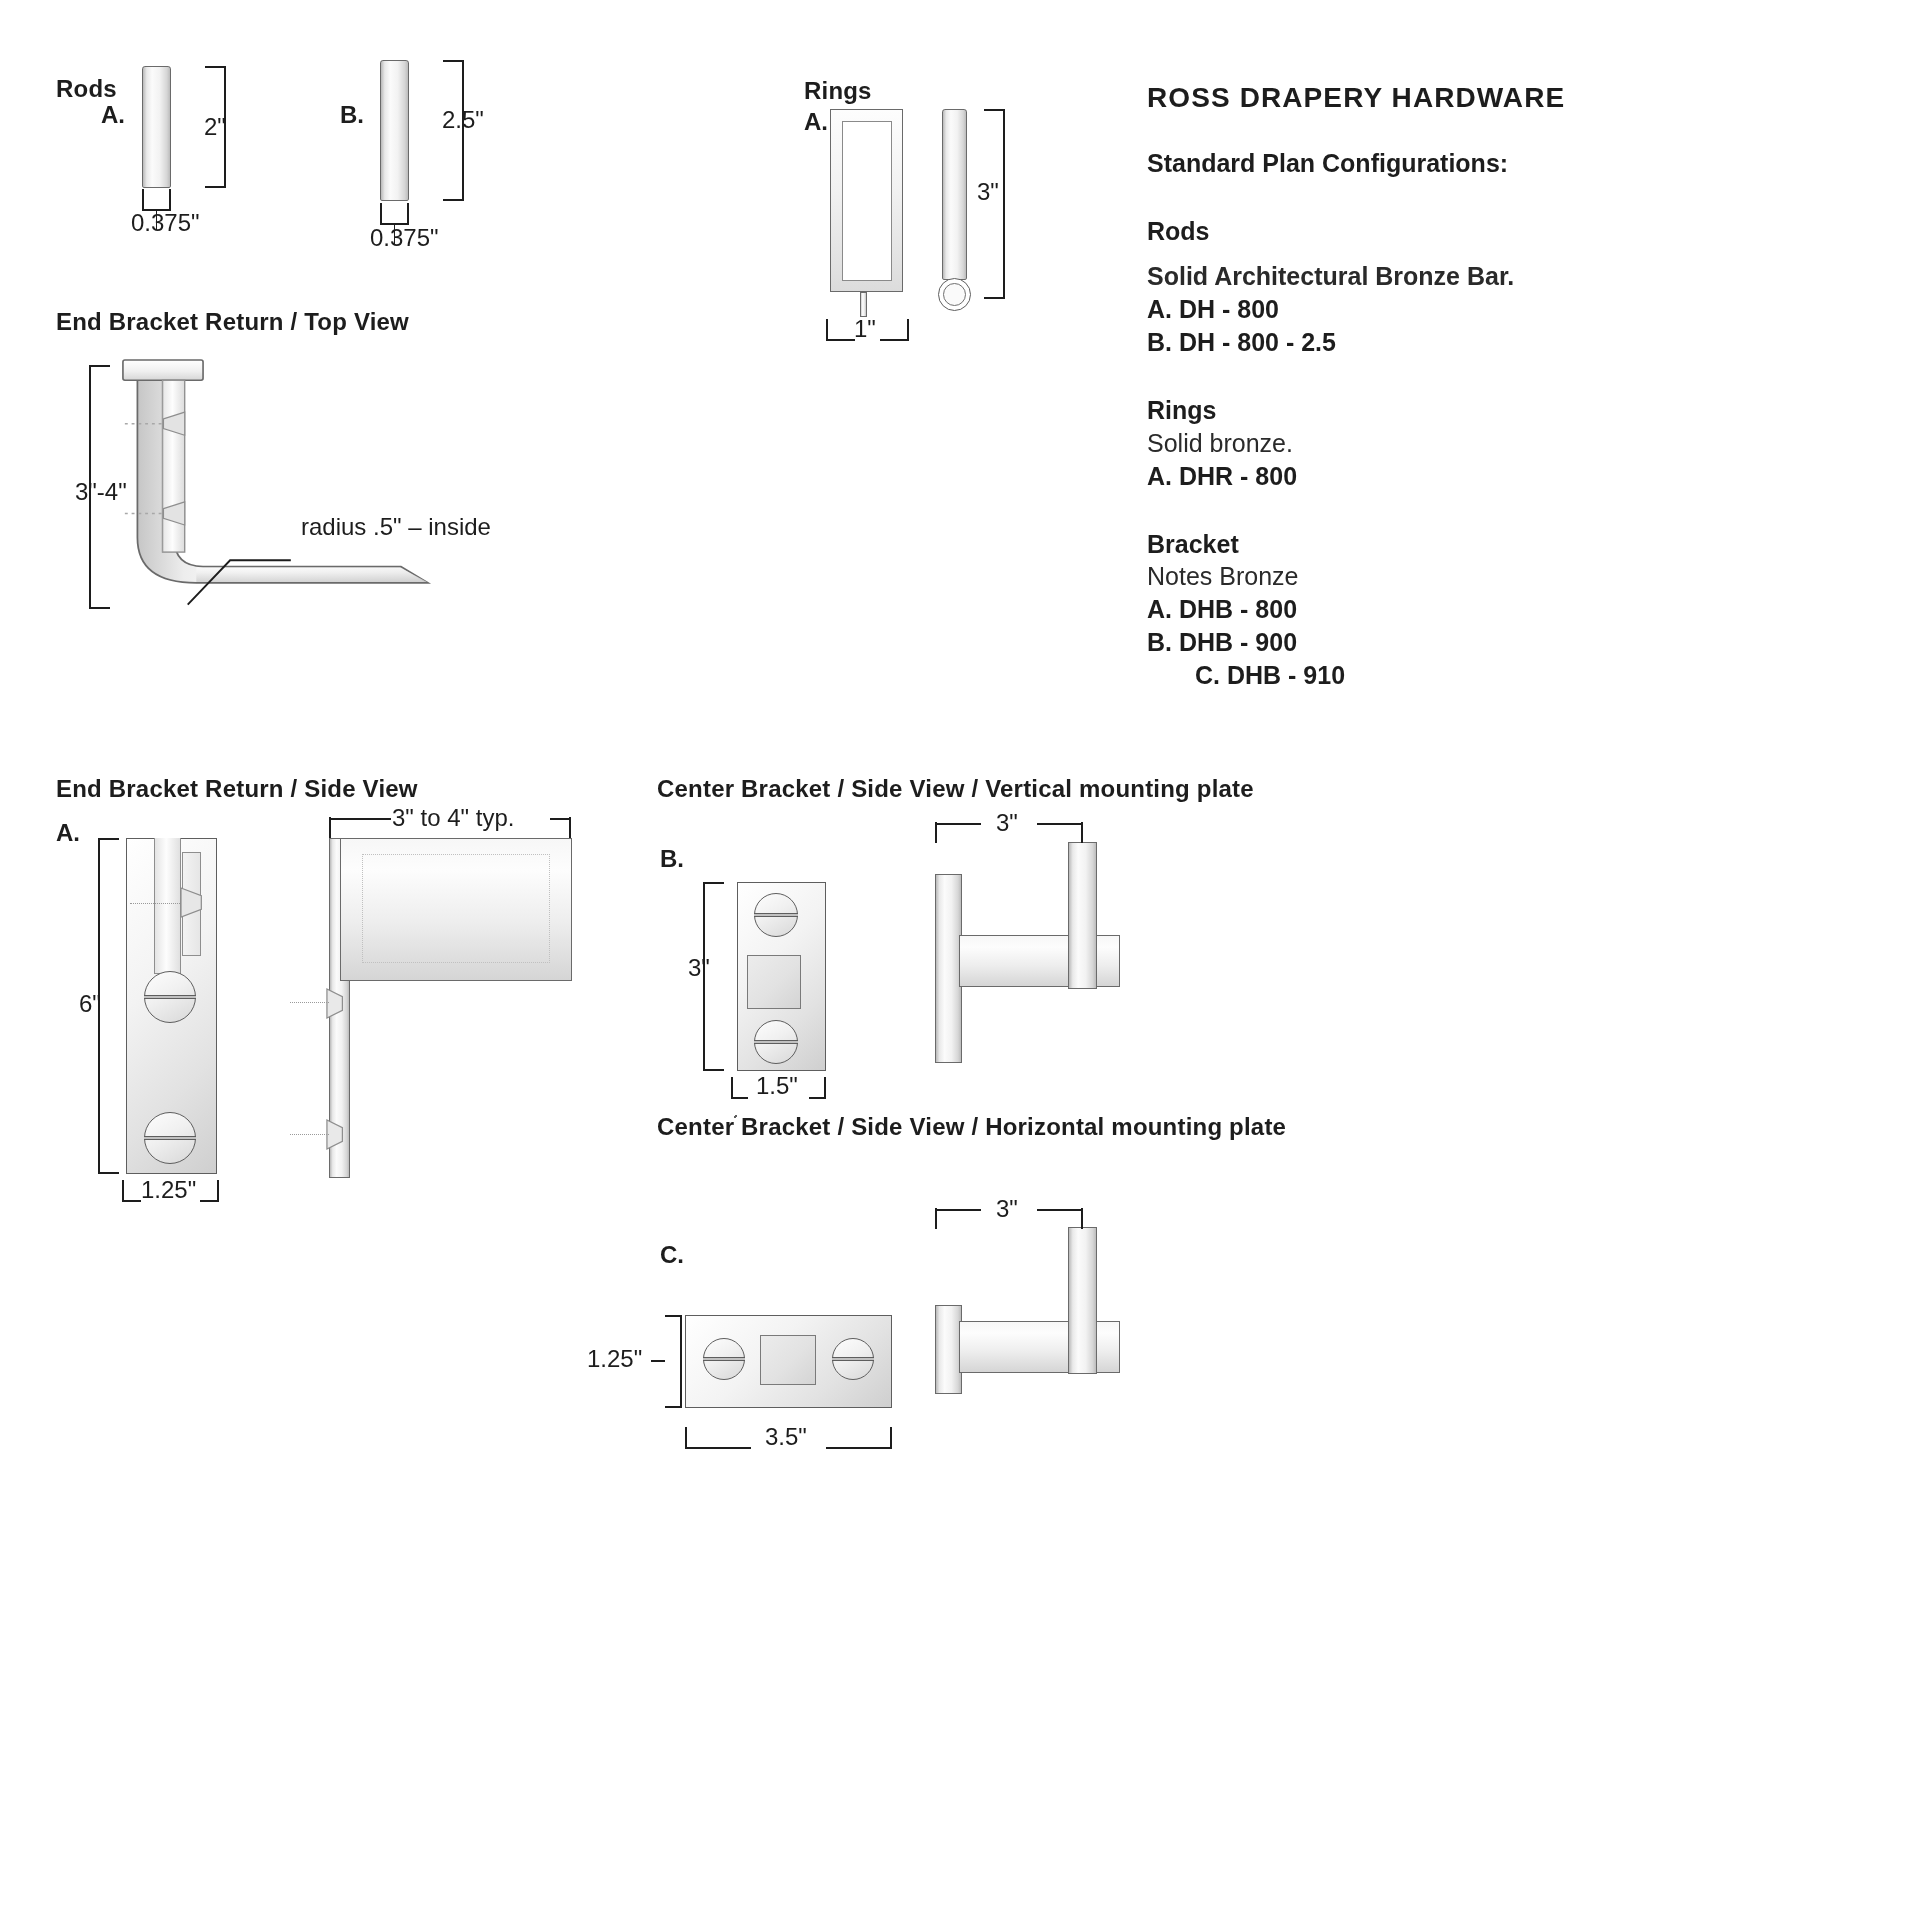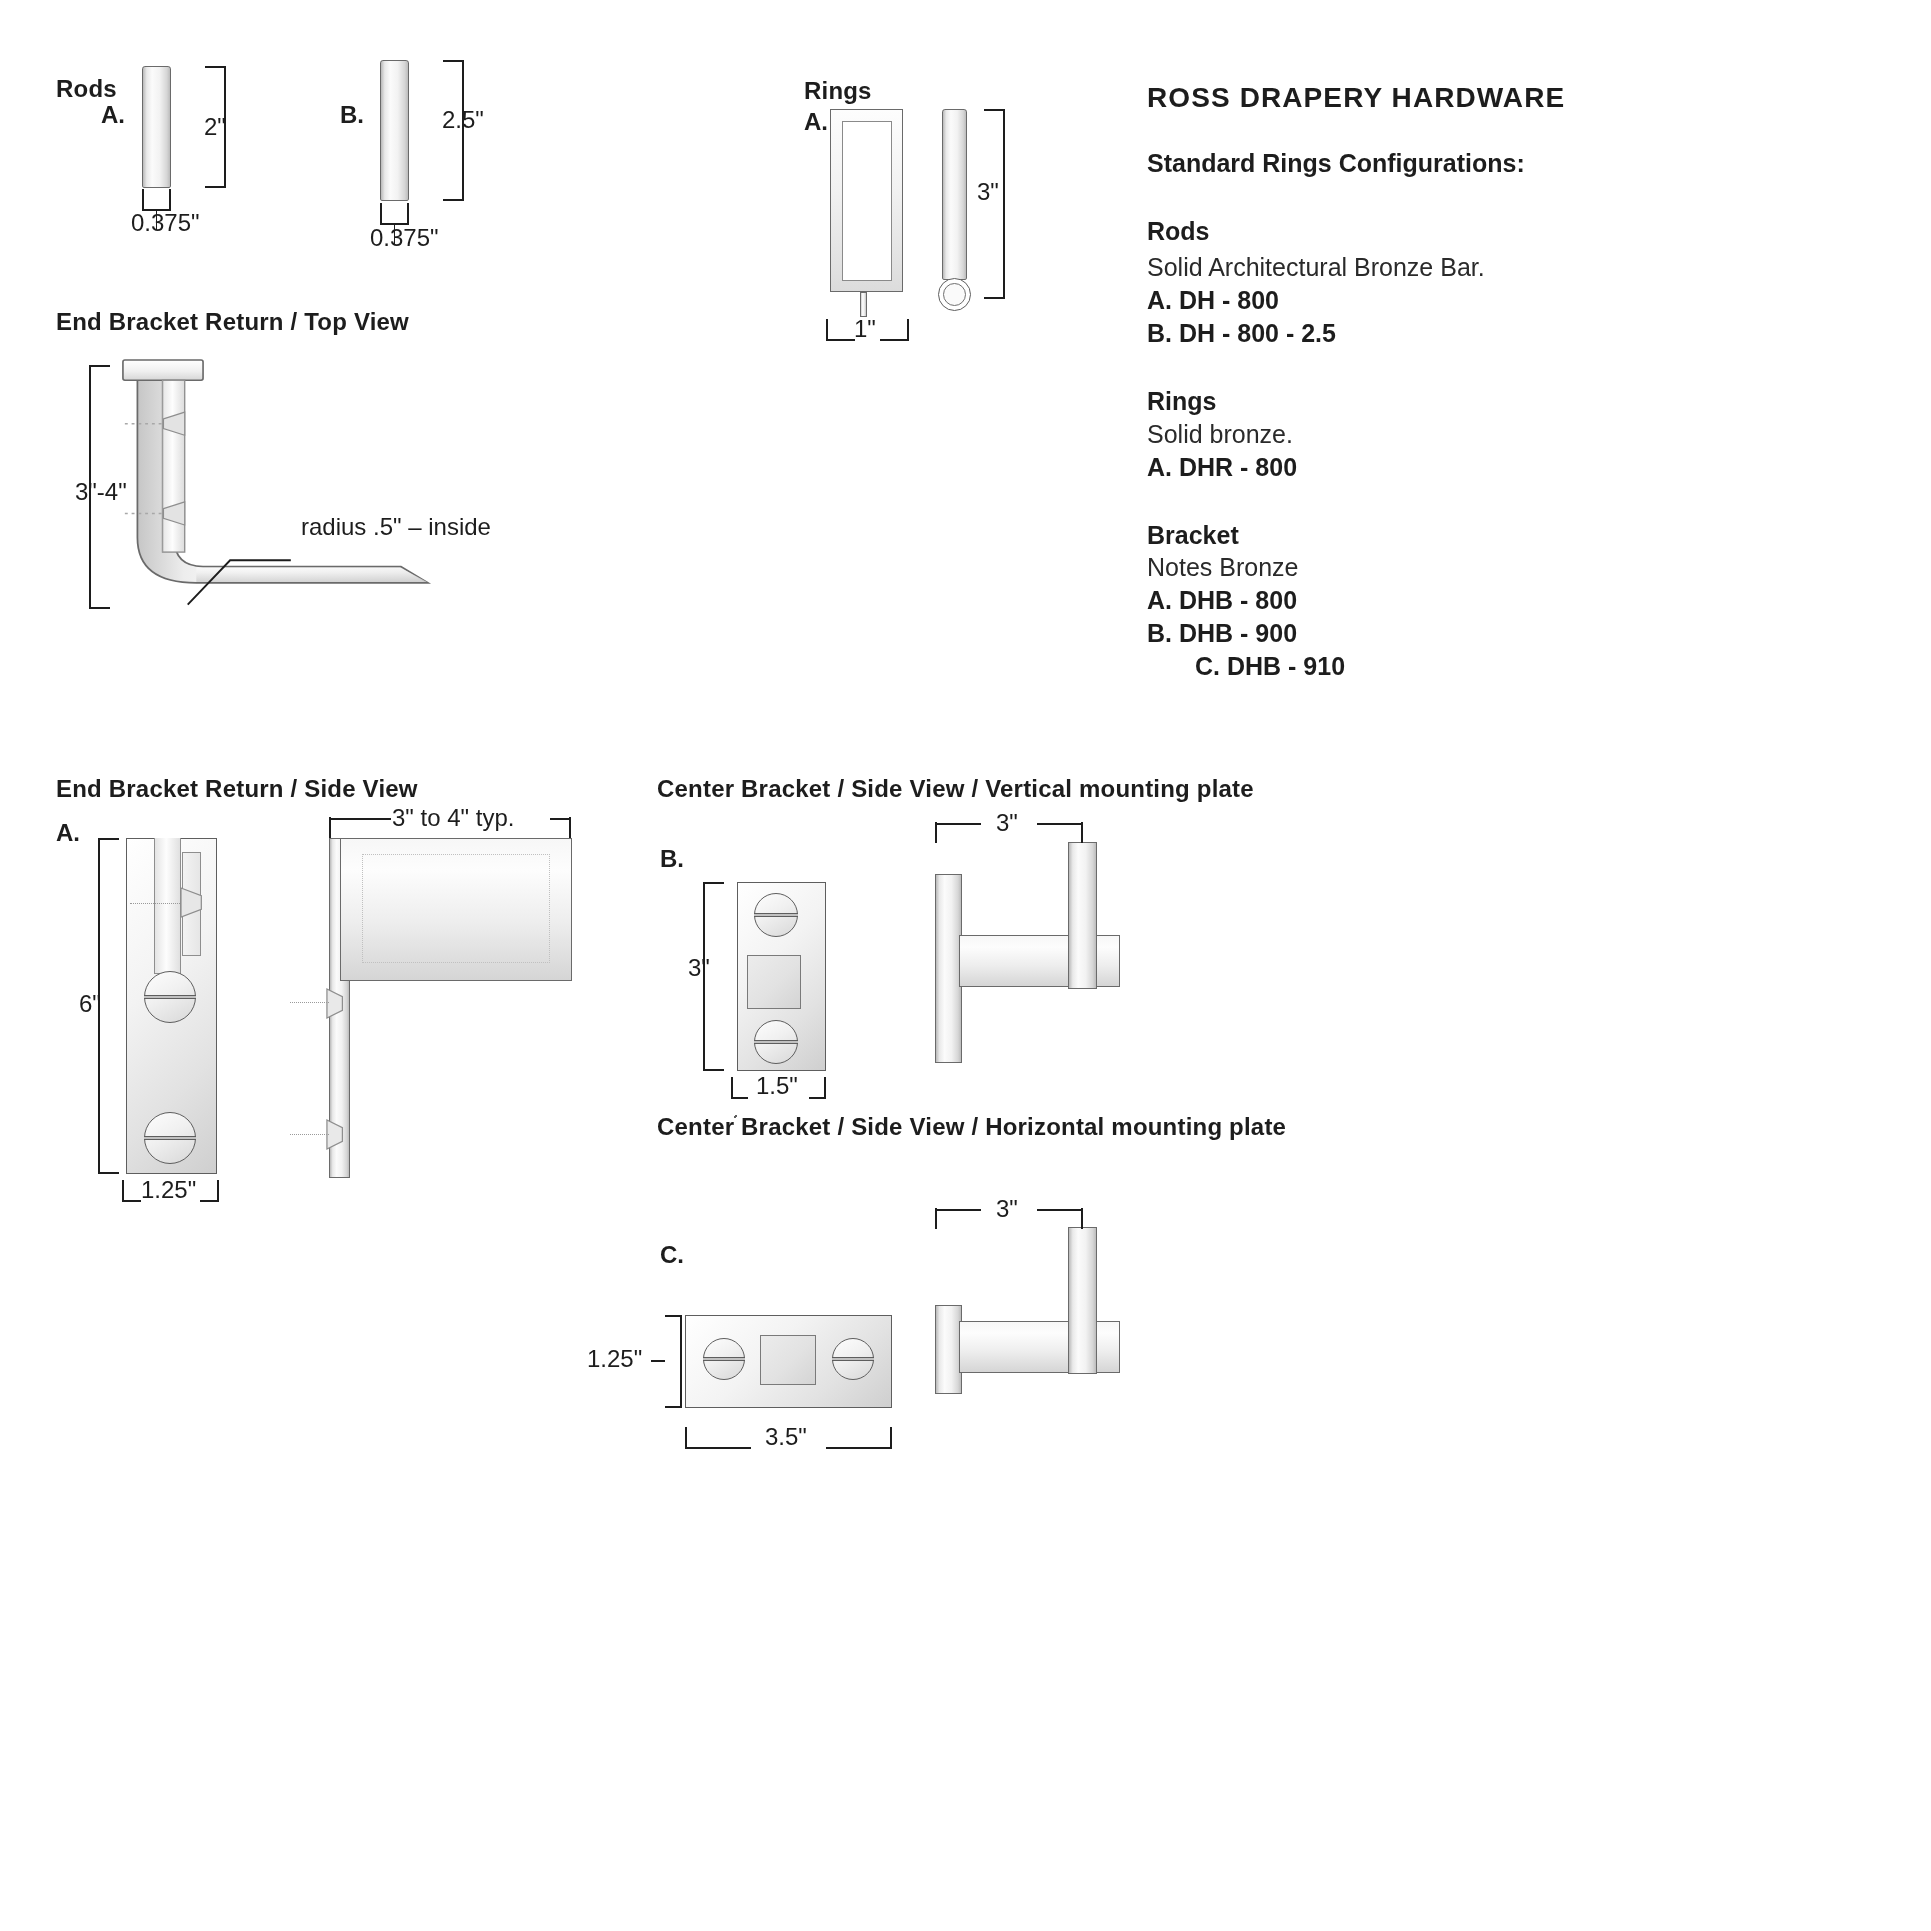--- a/index.html
+++ b/index.html
@@ -343,25 +343,25 @@
 <div class="abs" style="left:935px; top:1202px; width:148px; height:27px;">
   <div class="dl-v" style="left:0; bottom:0; height:21px;"></div>
   <div class="dl-v" style="right:0; bottom:0; height:21px;"></div>
   <div class="dl-h" style="left:0; top:6.8px; width:46px;"></div>
   <div class="dl-h" style="right:0; top:6.8px; width:46px;"></div>
 </div>
 <div class="abs dim" style="left:996px; top:1195px;">3"</div>
 
 <div class="abs" style="left:1147px; top:82px; width:406px;">
   <div class="panel-title">ROSS DRAPERY HARDWARE</div>
-  <div class="panel-sub" style="margin-top:35px;">Standard Rings Configurations:</div>
+  <div class="panel-sub" style="margin-top:35px;">Standard Plan Configurations:</div>
 
   <div style="margin-top:39px;">
     <div class="panel-h">Rods</div>
-    <div class="panel-p" style="margin-top:7px;">Solid Architectural Bronze Bar.</div>
+    <div class="panel-p" style="margin-top:16px;font-weight:bold;">Solid Architectural Bronze Bar.</div>
     <div class="panel-b" style="margin-top:3.9px;">A. DH - 800</div>
     <div class="panel-b" style="margin-top:3.9px;">B. DH - 800 - 2.5</div>
   </div>
 
   <div style="margin-top:39px;">
     <div class="panel-h">Rings</div>
     <div class="panel-p" style="margin-top:3.9px;">Solid bronze.</div>
     <div class="panel-b" style="margin-top:3.9px;">A. DHR - 800</div>
   </div>
 

